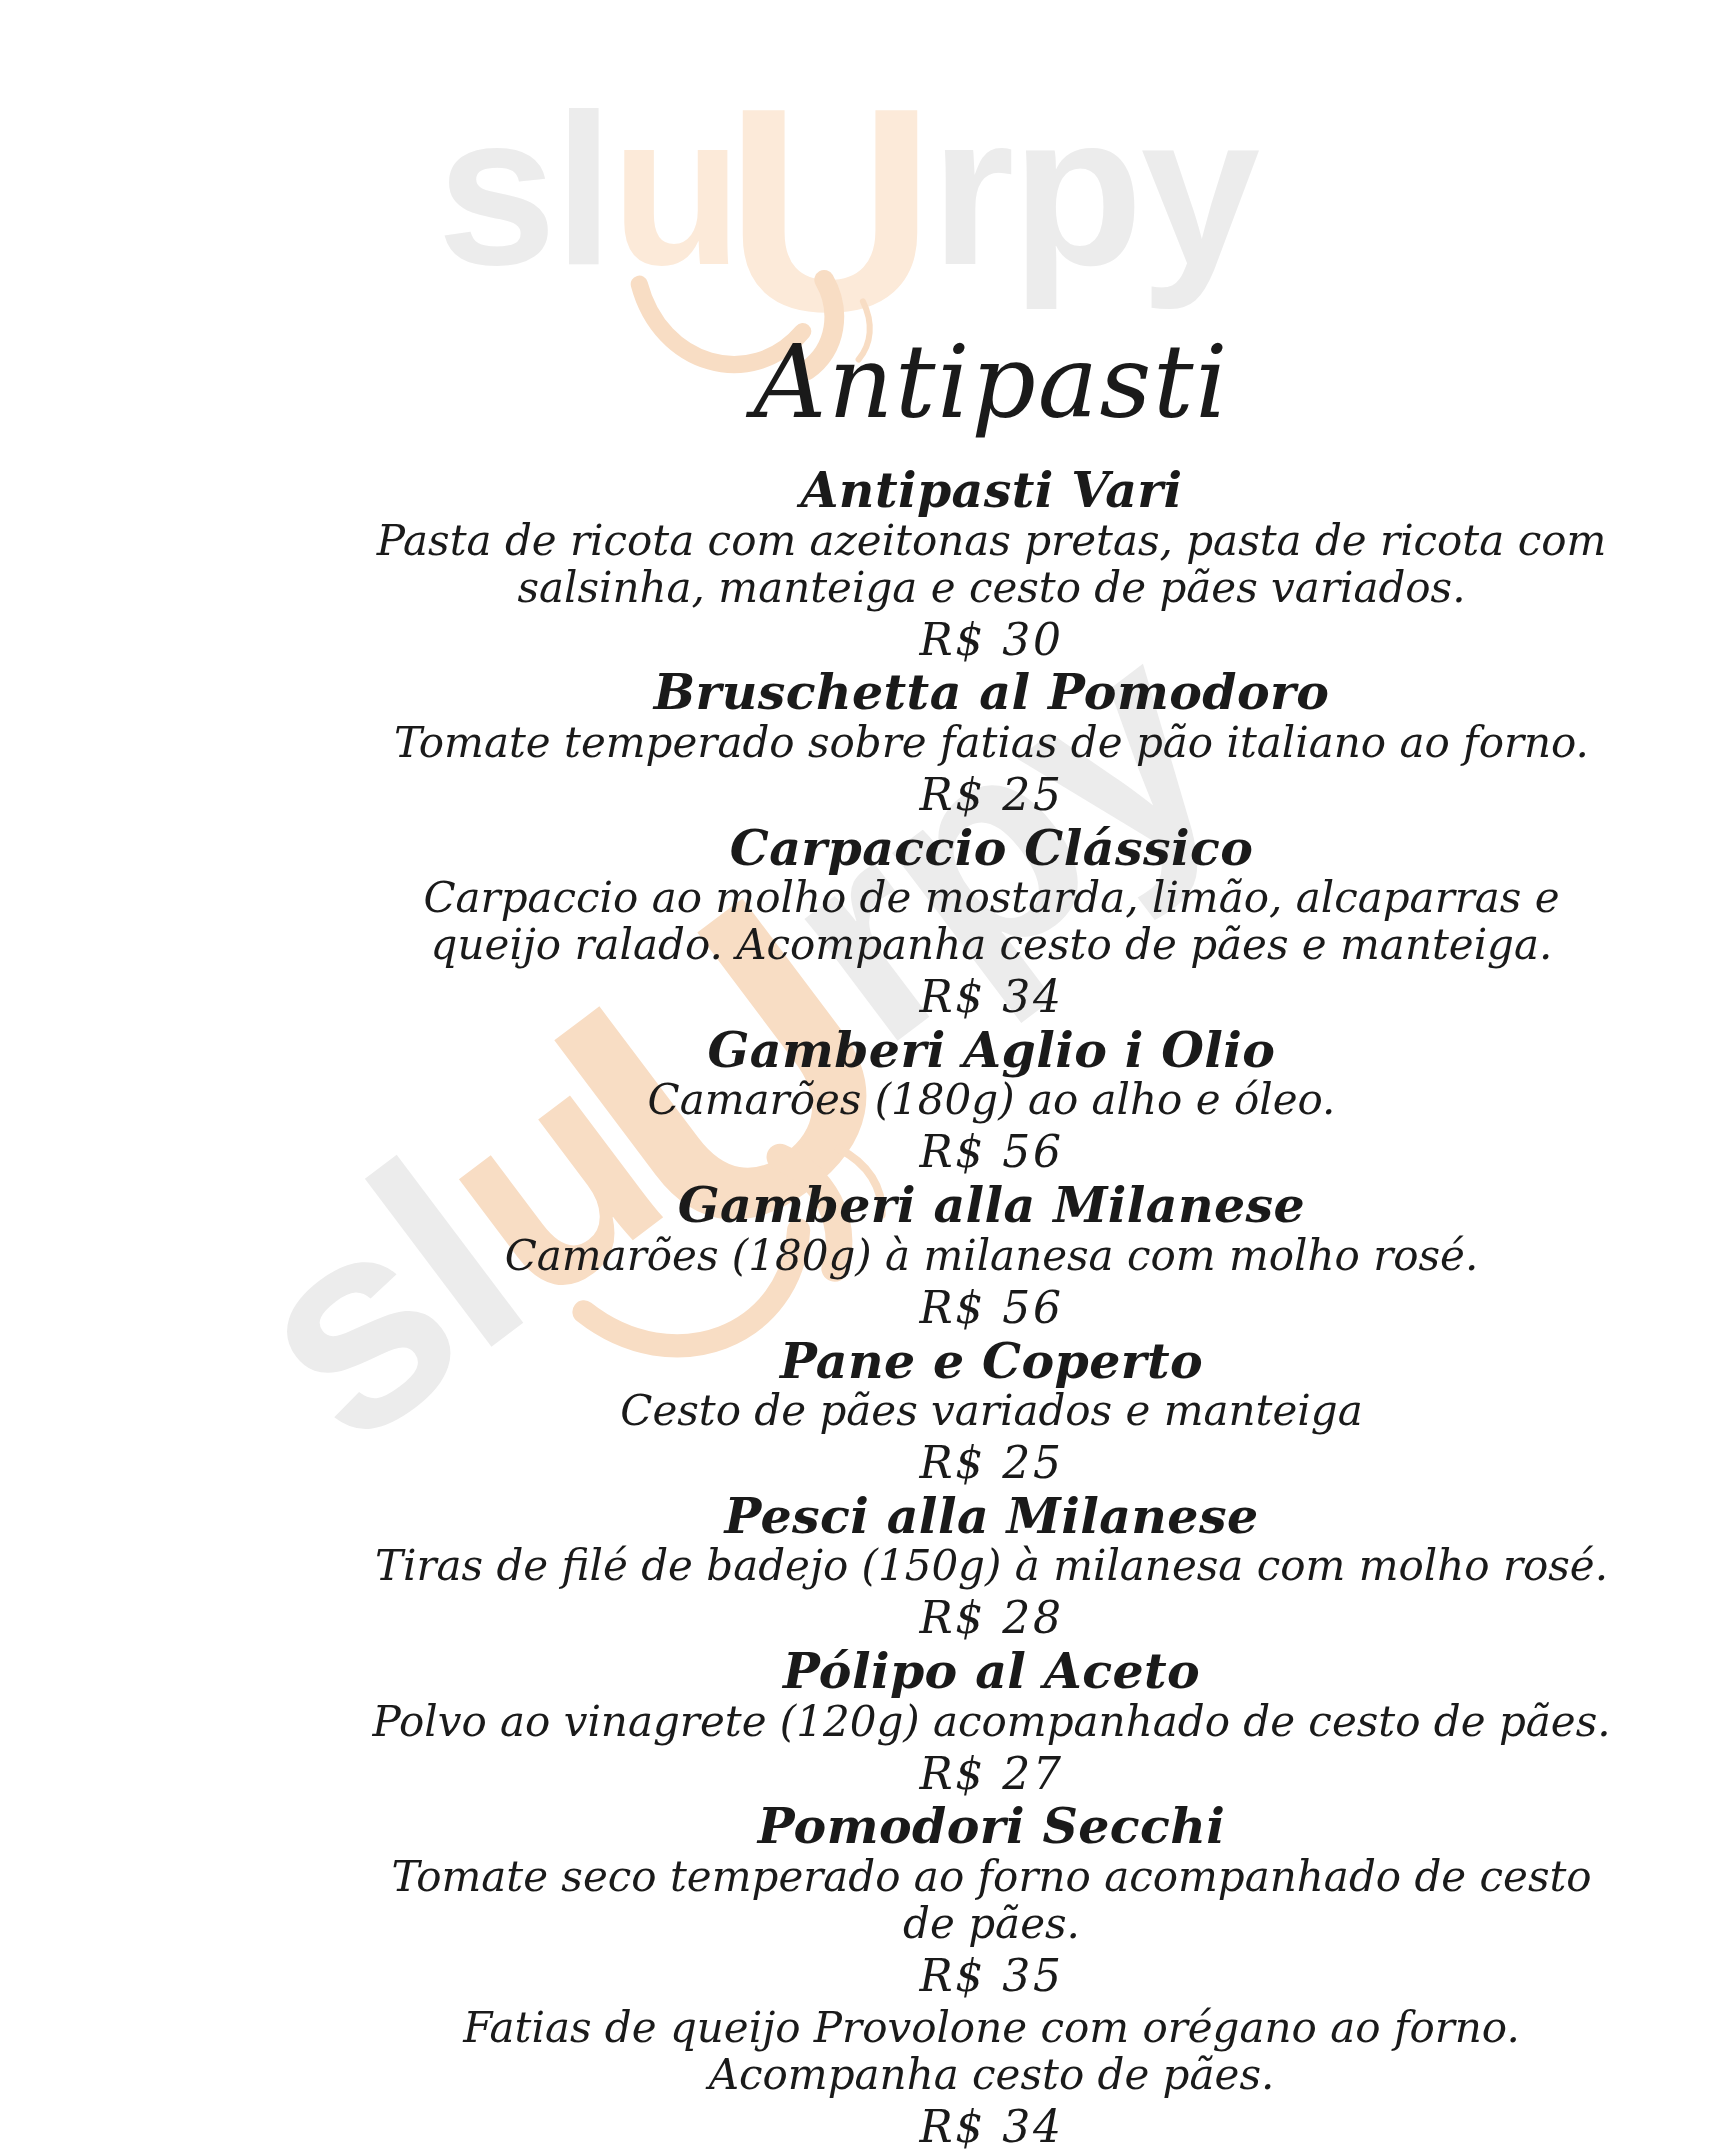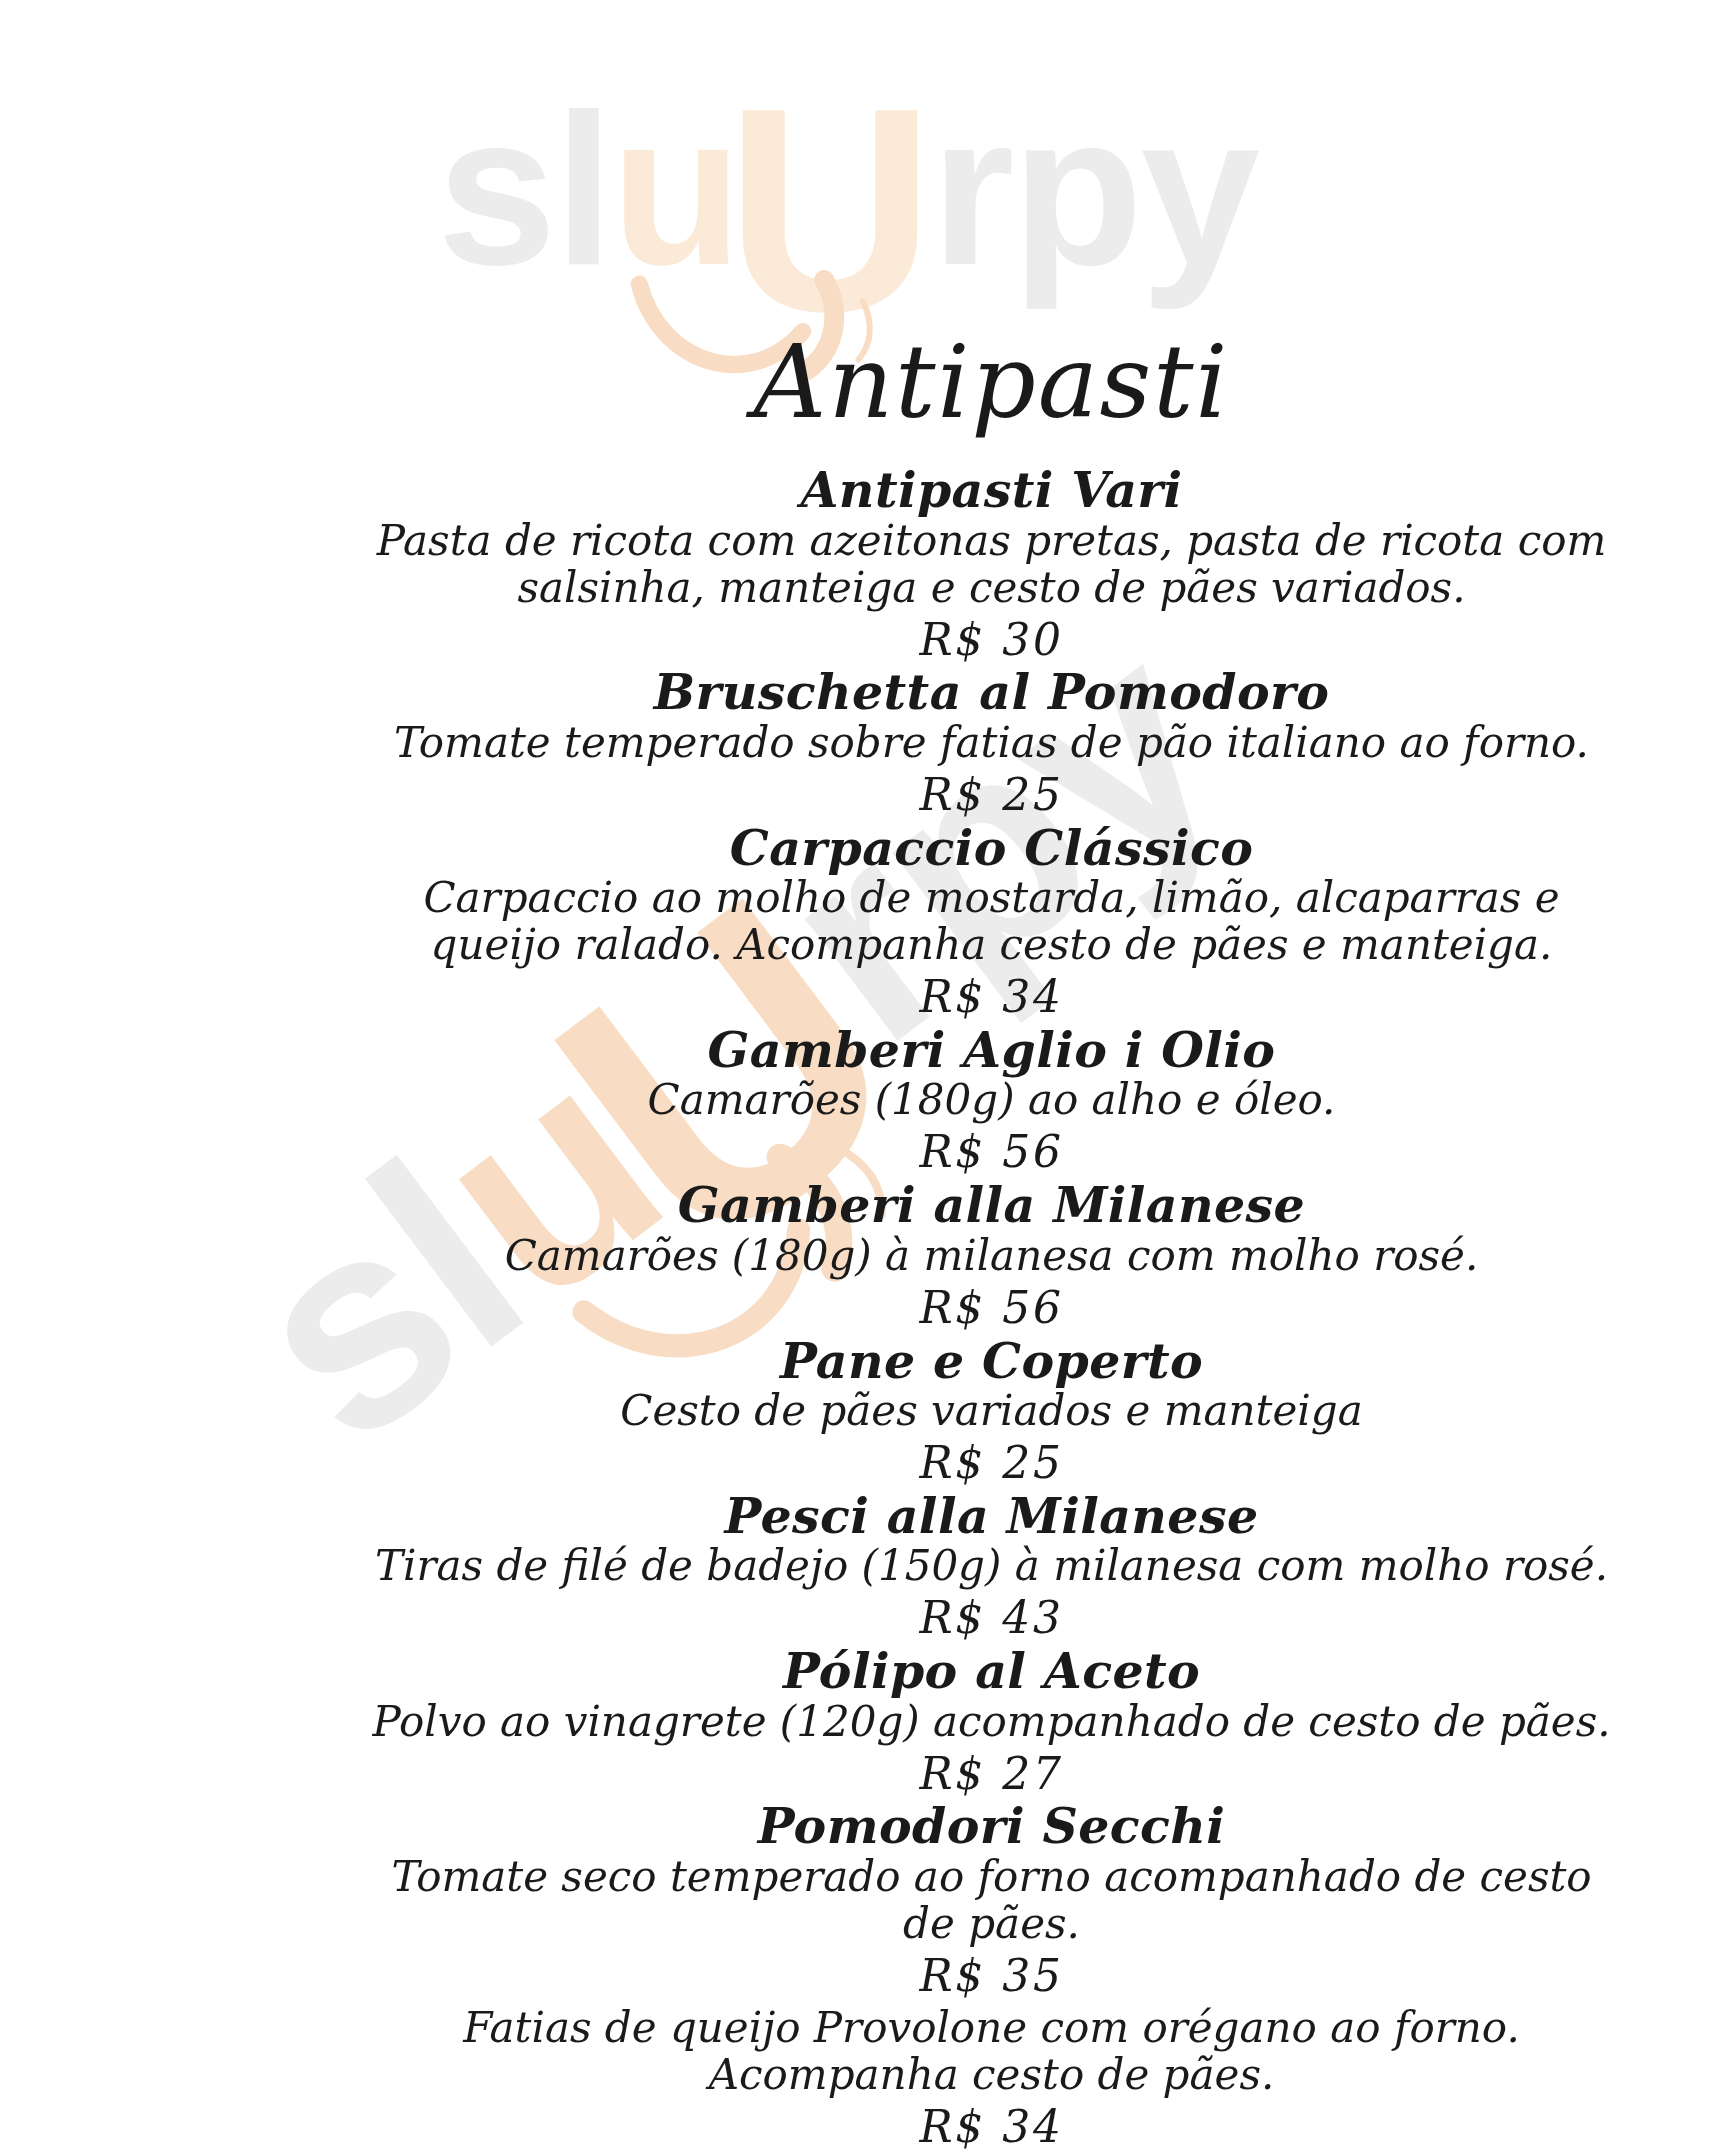--- a/index.html
+++ b/index.html
@@ -153,21 +153,21 @@
 
   <section class="menu-item">
     <h2 class="item-name">Pane e Coperto</h2>
     <p class="item-desc">Cesto de pães variados e manteiga</p>
     <div class="item-price">R$ 25</div>
   </section>
 
   <section class="menu-item">
     <h2 class="item-name">Pesci alla Milanese</h2>
     <p class="item-desc">Tiras de filé de badejo (150g) à milanesa com molho rosé.</p>
-    <div class="item-price">R$ 43</div>
+    <div class="item-price">R$ 28</div>
   </section>
 
   <section class="menu-item">
     <h2 class="item-name">Pólipo al Aceto</h2>
     <p class="item-desc">Polvo ao vinagrete (120g) acompanhado de cesto de pães.</p>
     <div class="item-price">R$ 27</div>
   </section>
 
   <section class="menu-item">
     <h2 class="item-name">Pomodori Secchi</h2>

